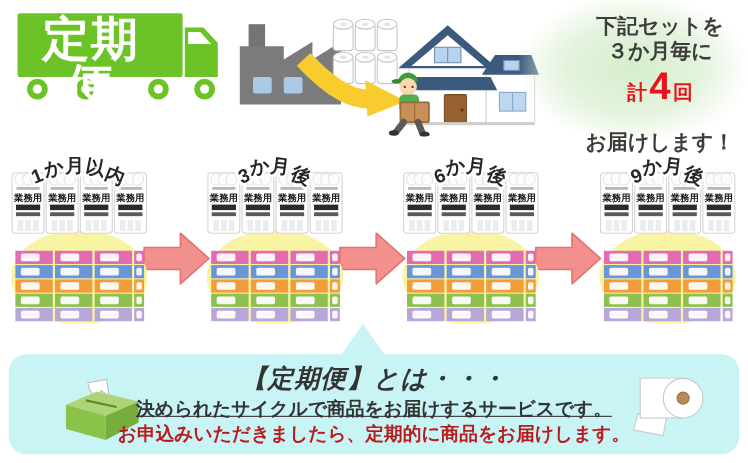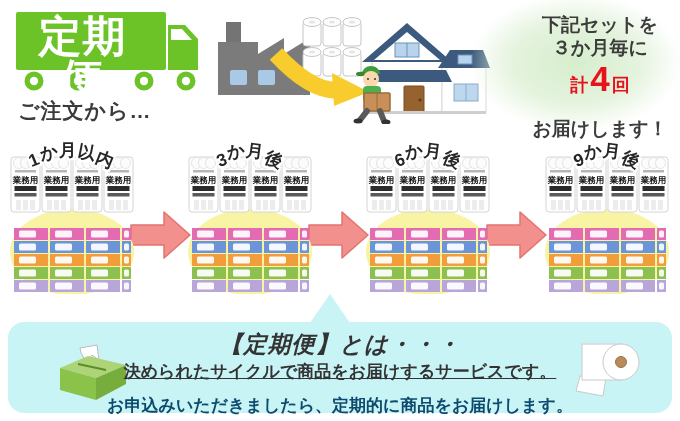--- a/index.html
+++ b/index.html
@@ -33,22 +33,22 @@
   .step-arrow{top:210px;width:62px;height:50px;z-index:1;}
 
   
   .pointer{left:310px;top:294px;width:0;height:0;border-left:20px solid transparent;
            border-right:20px solid transparent;border-bottom:29px solid #c9f4f6;}
   .info-box{left:8px;top:322px;width:664px;height:91px;border-radius:16px;background:#c9f4f6;}
   .info-title{position:absolute;left:0;top:7px;width:100%;text-align:center;font-size:23px;
               font-weight:800;color:#333;letter-spacing:1px;font-style:italic;}
   .info-line1{position:absolute;left:0;top:38px;width:100%;text-align:center;font-size:17px;
               font-weight:800;color:#333;text-decoration:underline;}
-  .info-line2{position:absolute;left:0;top:72px;width:100%;text-align:center;font-size:17px;
-              font-weight:800;color:#0c4a6e;}
+  .info-line2{position:absolute;left:0;top:61px;width:100%;text-align:center;font-size:17px;
+              font-weight:800;color:#b91c1c;}
   .tissue{position:absolute;left:44px;top:20px;width:80px;height:60px;}
   .roll{position:absolute;right:28px;top:16px;width:70px;height:64px;}
   .hiddefs{position:absolute;width:0;height:0;overflow:hidden;}
 </style>
 </head>
 <body>
 
 <div class="stage">
 
   <svg class="hiddefs" aria-hidden="true">
@@ -168,21 +168,20 @@
       <circle cx="64" cy="73" r="9.5" fill="#6cc327"></circle>
         <circle cx="64" cy="73" r="4.2" fill="#fff"></circle>
       <circle cx="130" cy="73" r="9.5" fill="#6cc327"></circle>
         <circle cx="130" cy="73" r="4.2" fill="#fff"></circle>
       <circle cx="172" cy="73" r="9.5" fill="#6cc327"></circle>
         <circle cx="172" cy="73" r="4.2" fill="#fff"></circle>
     </svg>
   </div>
   <div class="abs truck-title">定期便</div>
 
-  <div class="abs order-label">ご注文から…</div>
 
   <svg class="abs" style="left:210px;top:12px;" width="160" height="95" viewBox="0 0 160 95">
     <rect x="16" y="10" width="15" height="28" fill="#747474"></rect>
     <path d="M8,36 L8,83 L100,83 L100,26 L74,42 L74,26 L48,42 L48,30 L8,30 Z" fill="#7b7b7b"></path>
     <rect x="20" y="58" width="17" height="15" rx="2" fill="#a9c9e6"></rect>
     <rect x="48" y="58" width="17" height="15" rx="2" fill="#a9c9e6"></rect>
     <g>
       <g transform="translate(92,2)">
         <rect x="1" y="8" width="18" height="24" rx="3" fill="#fff" stroke="#c6c6c6"></rect>
         <rect x="21" y="8" width="18" height="24" rx="3" fill="#fff" stroke="#c6c6c6"></rect>

